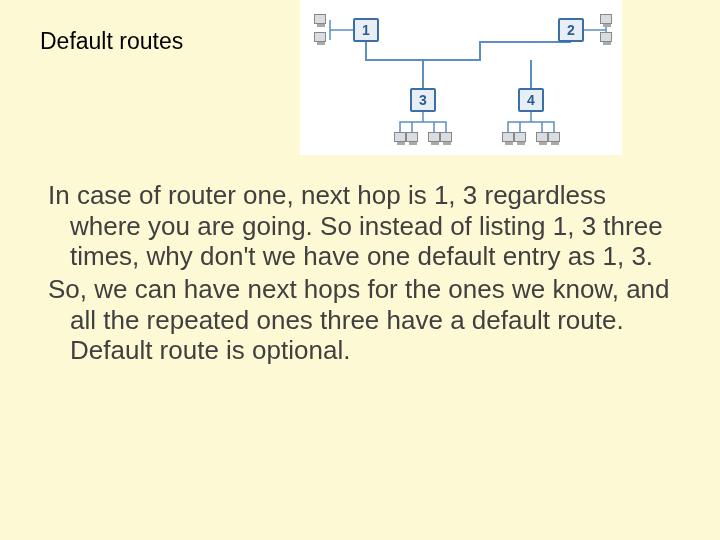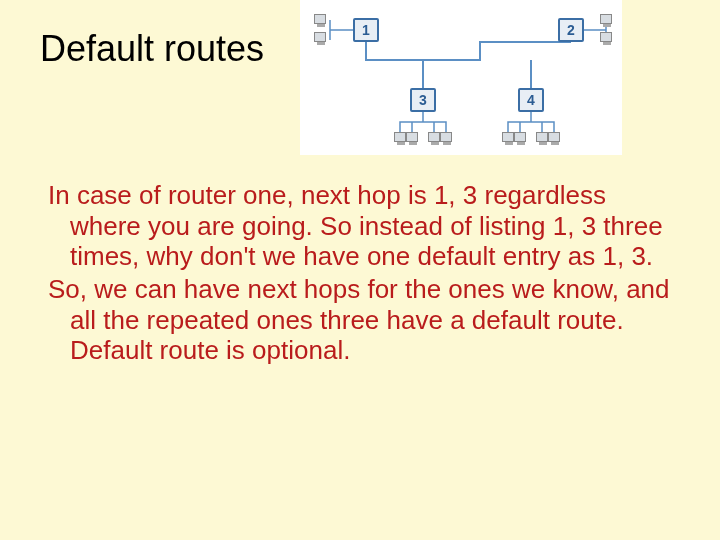--- a/index.html
+++ b/index.html
@@ -8,31 +8,31 @@
     height: 540px;
     background: #fdf9d4;
     font-family: Arial, Helvetica, sans-serif;
     position: relative;
     overflow: hidden;
   }
   .title {
     position: absolute;
     top: 28px;
     left: 40px;
-    font-size: 36px;
+    font-size: 23px;
     color: #000;
   }
   .body-text {
     position: absolute;
     top: 180px;
     left: 48px;
     right: 48px;
     font-size: 26px;
     line-height: 1.18;
-    color: #b91c1c;
+    color: #404040;
   }
   .body-text p {
     margin-bottom: 2px;
     text-indent: -22px;
     padding-left: 22px;
   }
   .diagram {
     position: absolute;
     top: 0;
     left: 300px;

